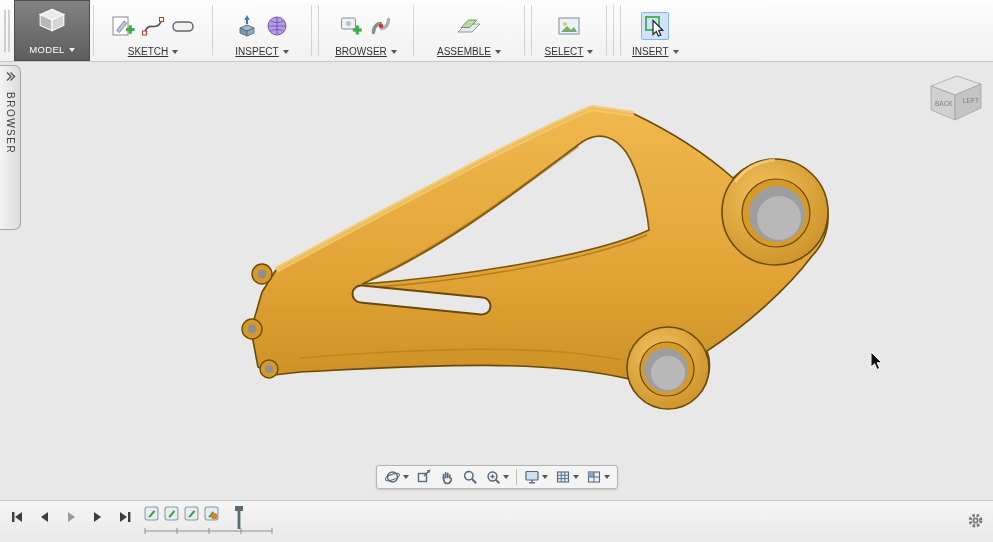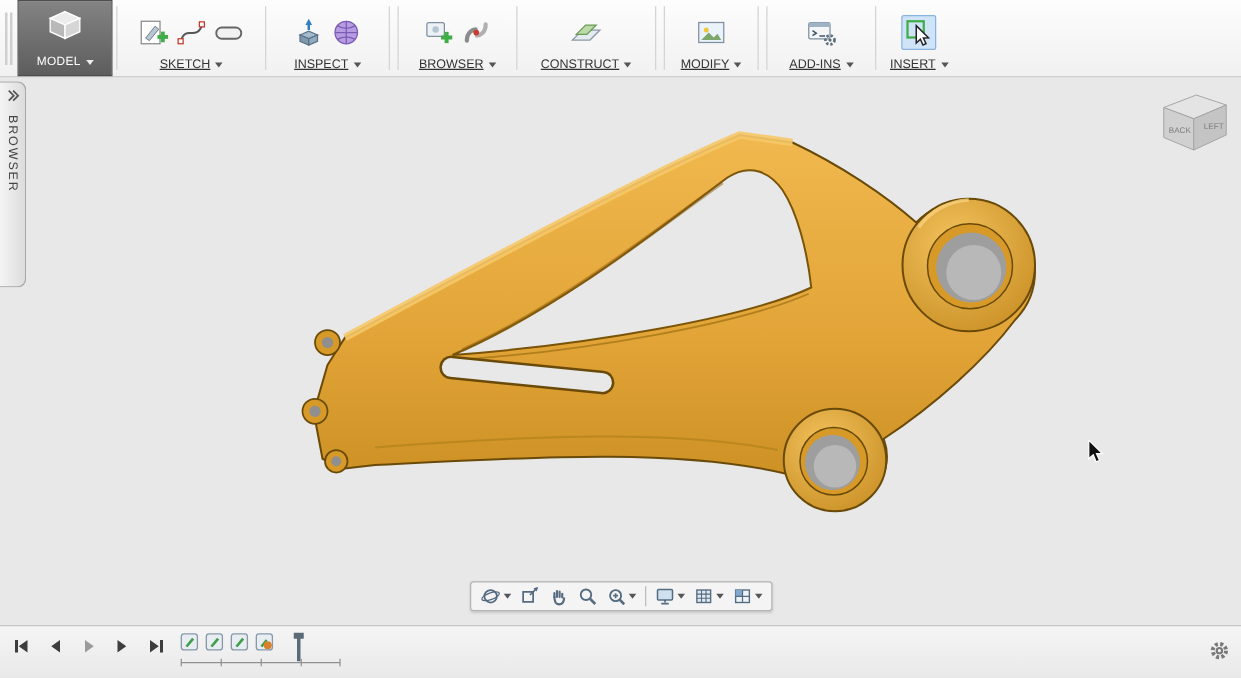--- a/index.html
+++ b/index.html
@@ -175,68 +175,51 @@
     <div class="group g-construct">
       <div class="gicons">
         <span class="ti">
           <svg width="26" height="24" viewBox="0 0 26 24">
             <polygon points="2,18 10,10 24,10 16,18" fill="#e3eaf0" stroke="#8e9aa6"></polygon>
             <polygon points="5,13.5 12.5,6 21,6 13.5,13.5" fill="#bcd9a8" stroke="#6a9a55"></polygon>
           </svg>
         </span>
       </div>
       <div class="glabel">
-        <span>CONSTRUCT</span>
+        <span>ASSEMBLE</span>
         <i class="tri"></i>
       </div>
     </div>
 
     <i class="vdiv"></i>
 
 
     <i class="vdiv"></i>
 
     <div class="group g-insert">
       <div class="gicons">
         <span class="ti">
           <svg width="24" height="24" viewBox="0 0 24 24">
             <rect x="2" y="4" width="20" height="16" fill="#eaf2fa" stroke="#7e8fa0"></rect>
             <circle cx="8" cy="10" r="2" fill="#f0c63f"></circle>
             <polygon points="4,18 10,12 14,16 17,13 20,18" fill="#7ea86b"></polygon>
           </svg>
         </span>
       </div>
       <div class="glabel">
-        <span>MODIFY</span>
-        <i class="tri"></i>
-      </div>
-    </div>
-
-    <i class="vdiv"></i>
-
-
-    <i class="vdiv"></i>
-
-    <div class="group g-addins">
-      <div class="gicons">
-        <span class="ti">
-          <svg width="24" height="24" viewBox="0 0 24 24">
-            <rect x="2" y="4" width="17" height="13" rx="1.5" fill="#f4f6f8" stroke="#7e8fa0"></rect>
-            <rect x="2" y="4" width="17" height="3.6" fill="#9fb3c4"></rect>
-            <path d="M5 10.5 l3 2 -3 2 M10.5 14.8 h4.5" fill="none" stroke="#3f566b" stroke-width="1.3"></path>
-            <circle cx="19" cy="18" r="3.6" fill="none" stroke="#5f6f7d" stroke-width="2.2" stroke-dasharray="1.9 1.5"></circle>
-            <circle cx="19" cy="18" r="1.3" fill="#5f6f7d"></circle>
-          </svg>
-        </span>
-      </div>
-      <div class="glabel">
-        <span>ADD-INS</span>
-        <i class="tri"></i>
-      </div>
-    </div>
+        <span>SELECT</span>
+        <i class="tri"></i>
+      </div>
+    </div>
+
+    <i class="vdiv"></i>
+
+
+    <i class="vdiv"></i>
+
 
     <i class="vdiv"></i>
 
     <div class="group g-select">
       <div class="gicons">
         <span class="ti sel-wrap">
           <svg width="24" height="24" viewBox="0 0 24 24">
             <rect x="3" y="3" width="13" height="13" fill="none" stroke="#3fae49" stroke-width="1.8"></rect>
             <polygon points="10,6.5 10,20.5 13.3,17.4 15.4,22 17.8,20.9 15.7,16.4 19.8,16.2" fill="#fff" stroke="#222" stroke-width="1.2"></polygon>
           </svg>

